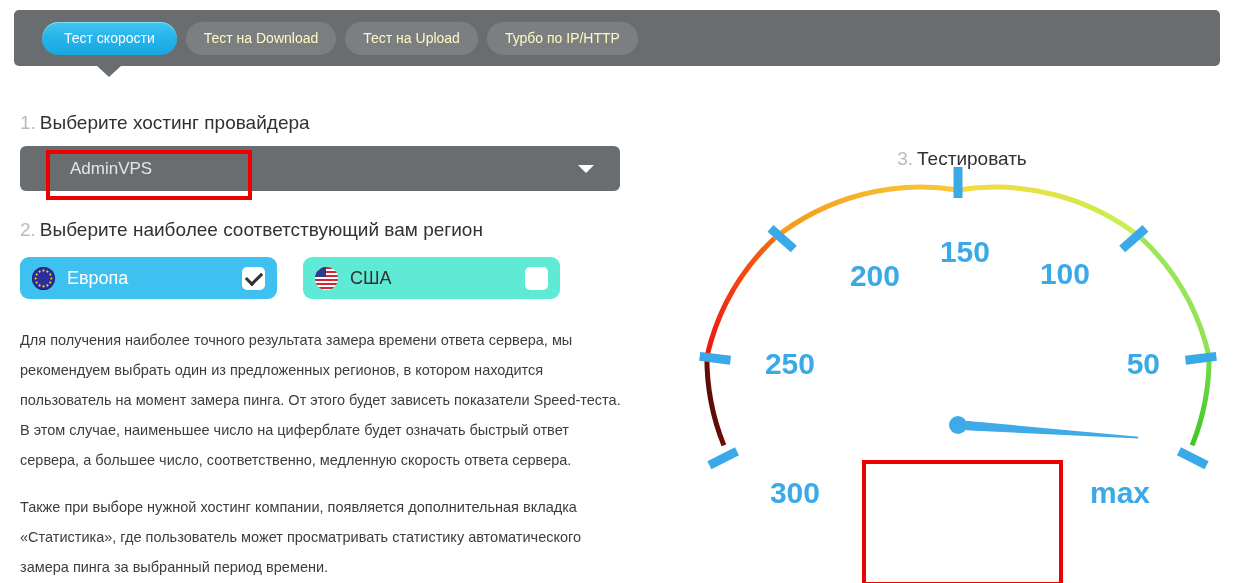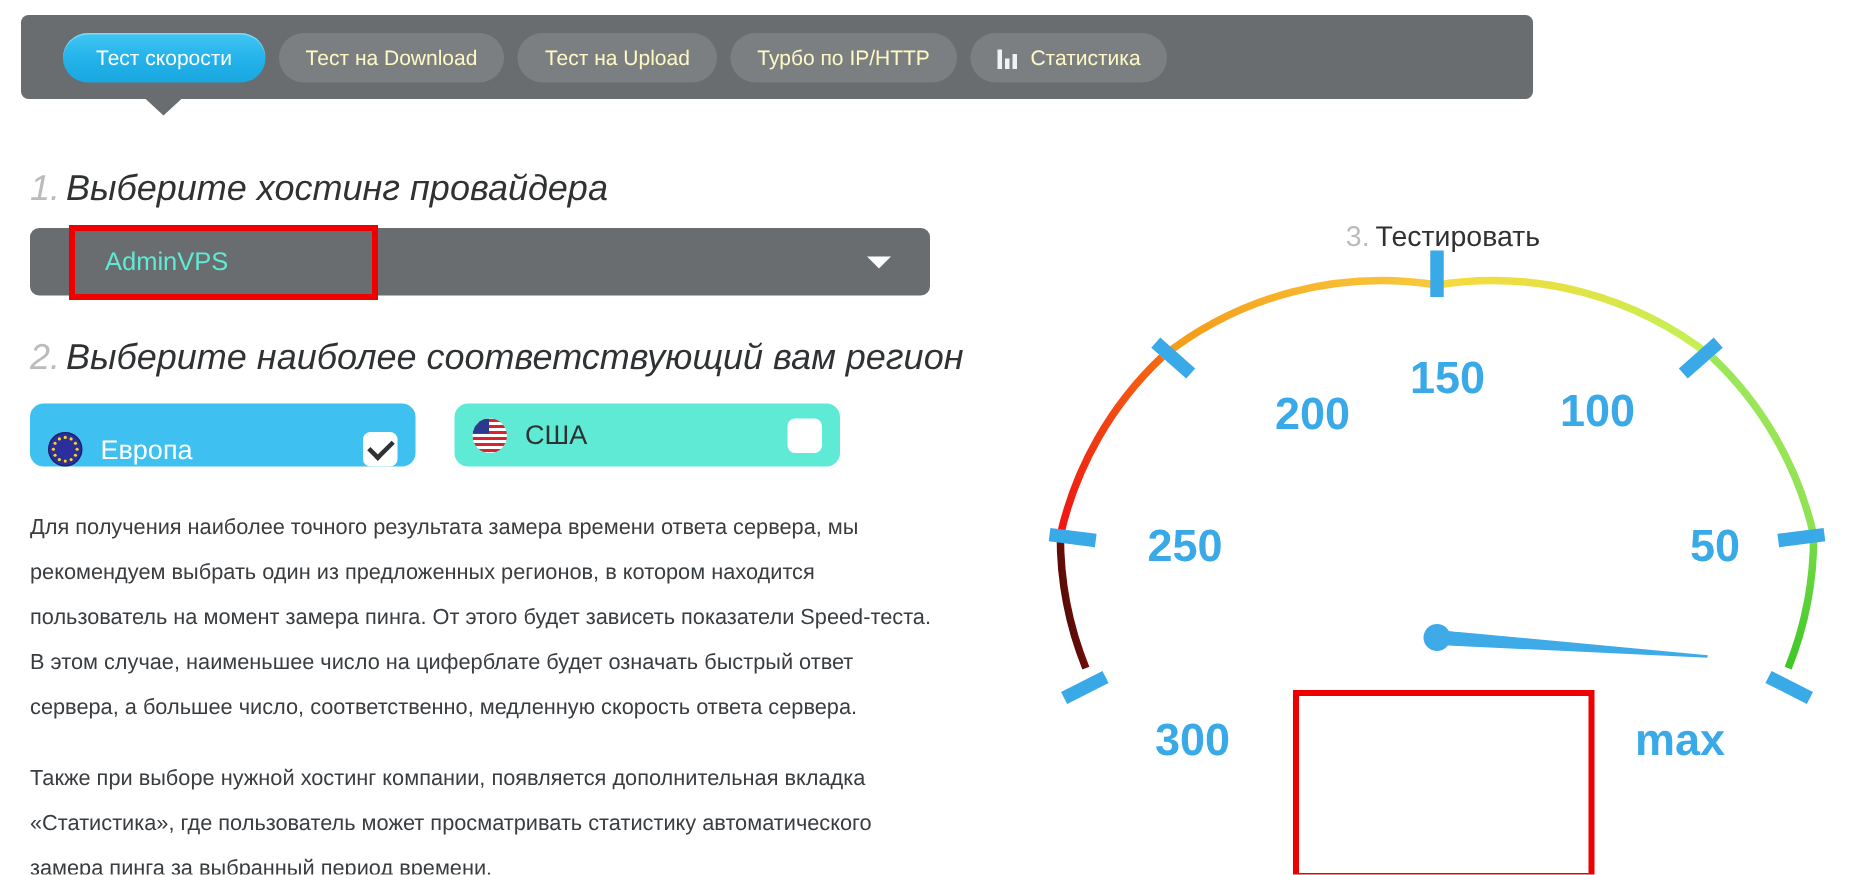--- a/index.html
+++ b/index.html
@@ -15,21 +15,21 @@
     overflow: hidden;
     font-family: "Liberation Sans", sans-serif;
     -webkit-font-smoothing: antialiased;
   }
 
   
   .tabbar {
     position: absolute;
     left: 14px;
     top: 10px;
-    width: 1008px;
+    width: 1206px;
     height: 56px;
     background: #6a6d70;
     border-radius: 5px;
     display: flex;
     align-items: center;
     padding-left: 28px;
     box-sizing: border-box;
   }
   .tab {
     height: 33px;
@@ -82,44 +82,43 @@
   }
 
   
   .left-col {
     position: absolute;
     left: 20px;
     top: 112px;
     width: 612px;
   }
   .step-head {
-    font-size: 24px;
+    font-size: 19px;
     color: #2f3133;
     margin-bottom: 12px;
     white-space: nowrap;
-    font-style: italic;
   }
   .step-num {
     color: #b9bbbd;
     margin-right: 4px;
   }
 
   .select-box {
     position: relative;
     width: 600px;
     height: 45px;
     background: #6a6d70;
     border-radius: 6px;
     display: flex;
     align-items: center;
     cursor: pointer;
     box-sizing: border-box;
   }
   .select-value {
-    color: #5eead4;
+    color: #e5e5e5;
     font-size: 17px;
     padding-left: 50px;
   }
   .select-caret {
     position: absolute;
     right: 26px;
     top: 19px;
     width: 0; height: 0;
     border-left: 8px solid transparent;
     border-right: 8px solid transparent;
@@ -136,21 +135,21 @@
     width: 257px;
     height: 42px;
     border-radius: 9px;
     display: flex;
     align-items: center;
     padding: 0 12px;
     box-sizing: border-box;
     cursor: pointer;
     position: relative;
   }
-  .region.sel { background: #3ec0f0; align-items: flex-end; }
+  .region.sel { background: #3ec0f0; }
   .region.unsel { background: #5eead4; margin-left: 26px; }
   .region-label {
     font-size: 18px;
     margin-left: 12px;
     flex: 1;
   }
   .region.sel .region-label { color: #ffffff; }
   .region.unsel .region-label { color: #2f3133; }
 
   .flag {
@@ -307,28 +306,20 @@
     <span>Тест скорости</span>
   </div>
   <div class="tab">
     <span>Тест на Download</span>
   </div>
   <div class="tab">
     <span>Тест на Upload</span>
   </div>
   <div class="tab">
     <span>Турбо по IP/HTTP</span>
-  </div>
-  <div class="tab">
-    <span class="chart-ico">
-        <i></i>
-        <i></i>
-        <i></i>
-      </span>
-    <span>Статистика</span>
   </div>
 </div>
 <div class="tab-pointer"></div>
 
 <div class="left-col">
 
   <div class="step-head">
     <span class="step-num">1.</span><span>Выберите хостинг провайдера</span>
   </div>
 

